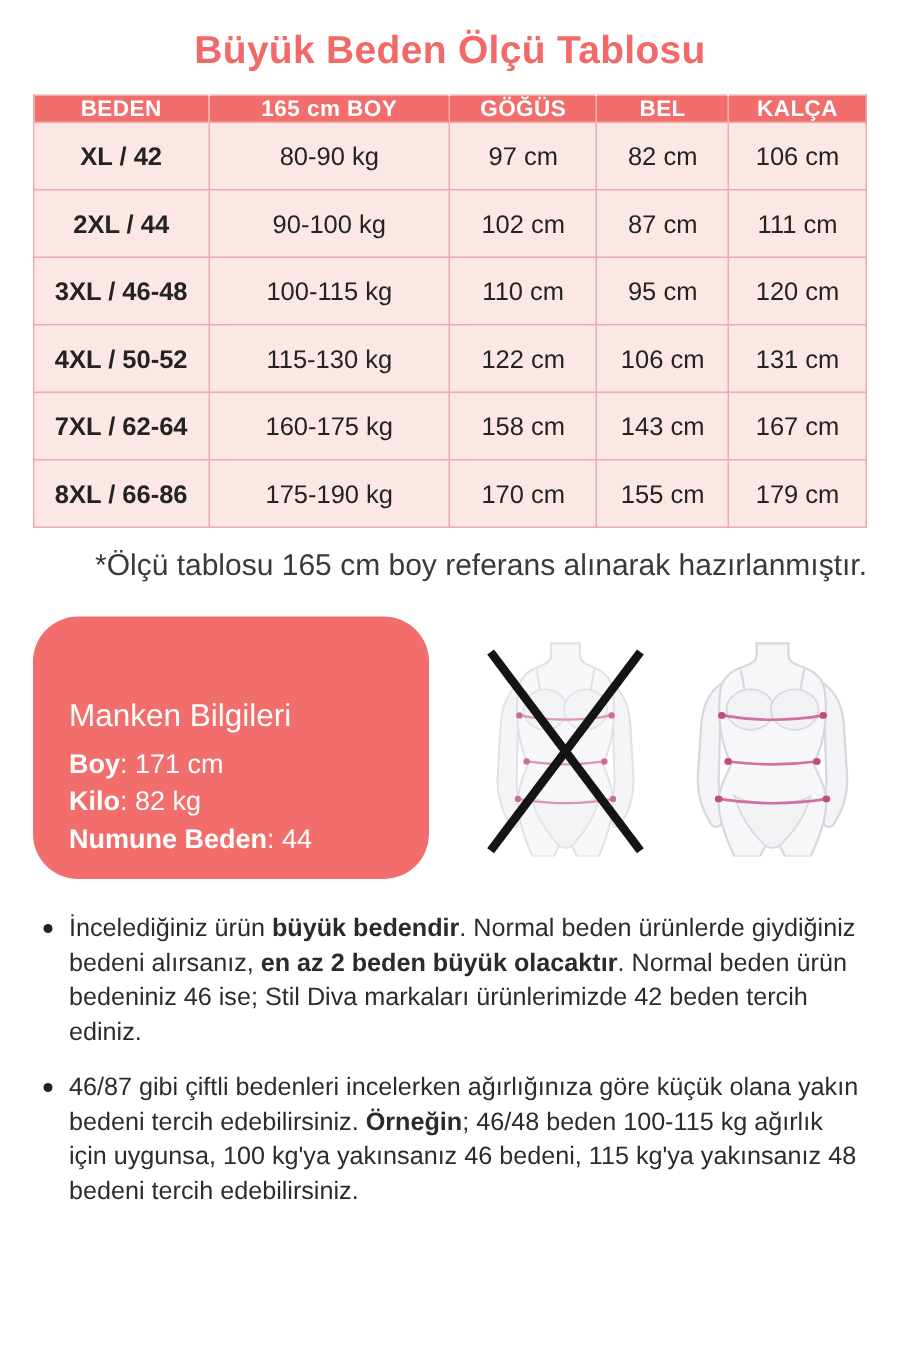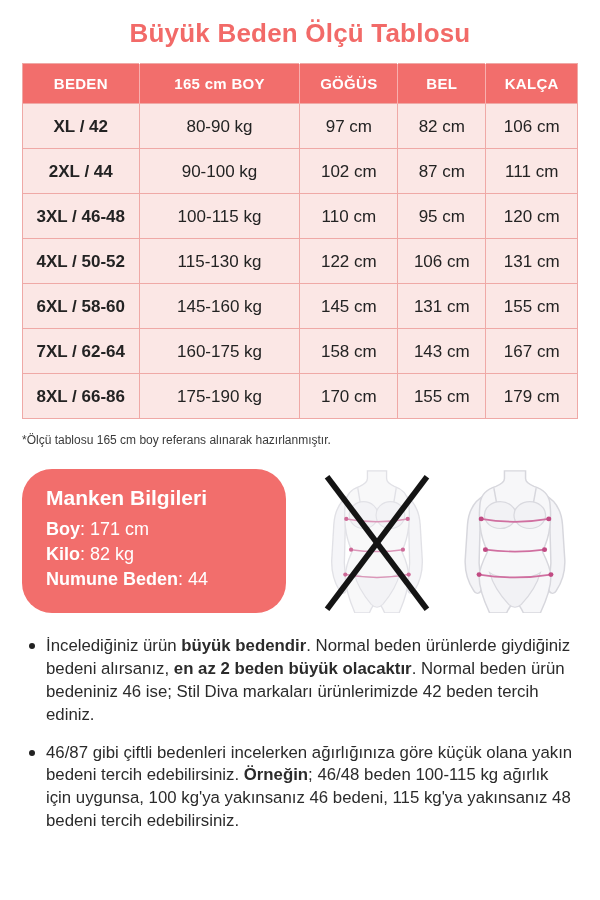--- a/index.html
+++ b/index.html
@@ -16,43 +16,43 @@
     margin:6px 0 14px;letter-spacing:.2px;line-height:1.2;
   }
 
   
   table.size-table{
     width:100%;border-collapse:collapse;border:1px solid #EFA9A6;
     table-layout:fixed;
   }
   .size-table th{
     background:#F26E6C;color:#ffffff;font-size:15px;font-weight:bold;
-    padding:11px 2px;text-align:center;letter-spacing:.3px;
+    padding:0 2px;text-align:center;letter-spacing:.3px;
     border-right:1px solid rgba(255,255,255,.45);
   }
   .size-table th:last-child{border-right:none;}
   .size-table td{
     background:#FBE7E5;font-size:17px;text-align:center;
     padding:13.5px 2px;border:1px solid #EFA9A6;color:#232323;
     line-height:1;white-space:nowrap;
   }
   .size-table td.size-col{font-weight:bold;}
 
   
   .footnote{
-    text-align:left;font-size:12px;color:#3a3a3a;margin:14px 0 0;
+    text-align:right;font-size:20px;color:#3a3a3a;margin:14px 0 0;
   }
 
   
   .model-row{display:flex;margin-top:22px;align-items:stretch;}
   .model-box{
     background:#F26E6C;color:#ffffff;border-radius:30px;
     padding:16px 24px;width:264px;box-sizing:border-box;flex:0 0 auto;
   }
-  .model-title{font-size:21px;font-weight:bold;line-height:1.25;margin-bottom:8px;}
+  .model-title{font-size:21px;font-weight:normal;line-height:1.25;margin-bottom:8px;margin-top:38px;}
   .model-line{font-size:18px;line-height:1.16;margin-top:4px;}
   .model-line .b{font-weight:bold;}
   .figures{
     flex:1;display:flex;justify-content:flex-end;align-items:center;
     gap:12px;padding-right:0;
   }
   .figures svg{display:block;}
 
   
   ul.notes{list-style:none;margin:22px 4px 16px 4px;padding:0;}
@@ -111,27 +111,20 @@
         <td>110 cm</td>
         <td>95 cm</td>
         <td>120 cm</td>
       </tr>
       <tr>
         <td class="size-col">4XL / 50-52</td>
         <td>115-130 kg</td>
         <td>122 cm</td>
         <td>106 cm</td>
         <td>131 cm</td>
-      </tr>
-      <tr>
-        <td class="size-col">6XL / 58-60</td>
-        <td>145-160 kg</td>
-        <td>145 cm</td>
-        <td>131 cm</td>
-        <td>155 cm</td>
       </tr>
       <tr>
         <td class="size-col">7XL / 62-64</td>
         <td>160-175 kg</td>
         <td>158 cm</td>
         <td>143 cm</td>
         <td>167 cm</td>
       </tr>
       <tr>
         <td class="size-col">8XL / 66-86</td>

